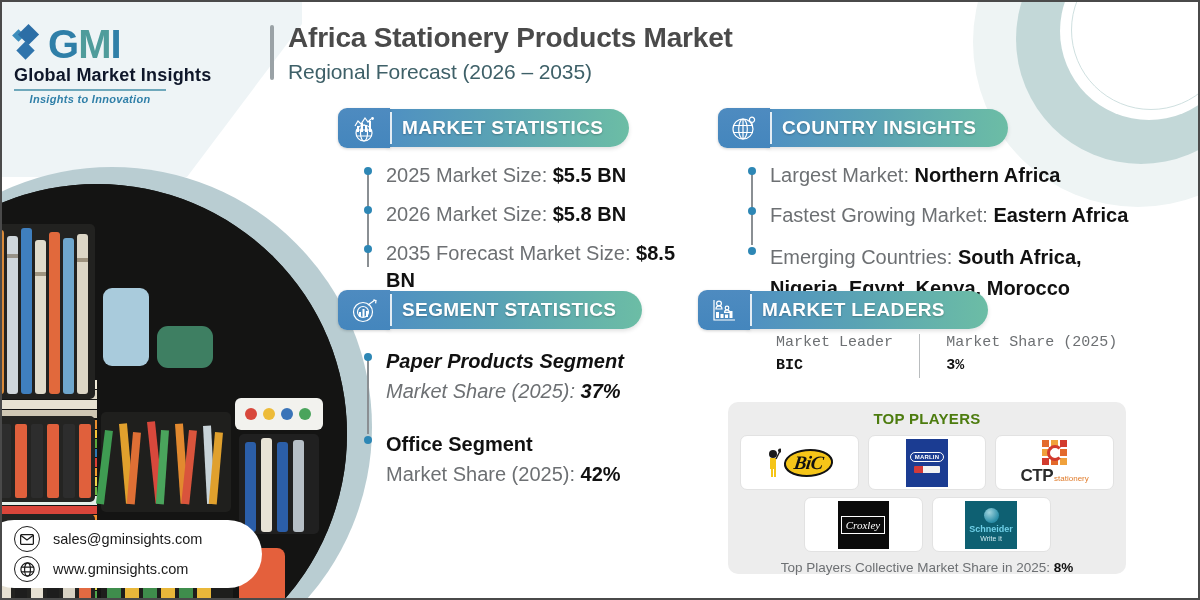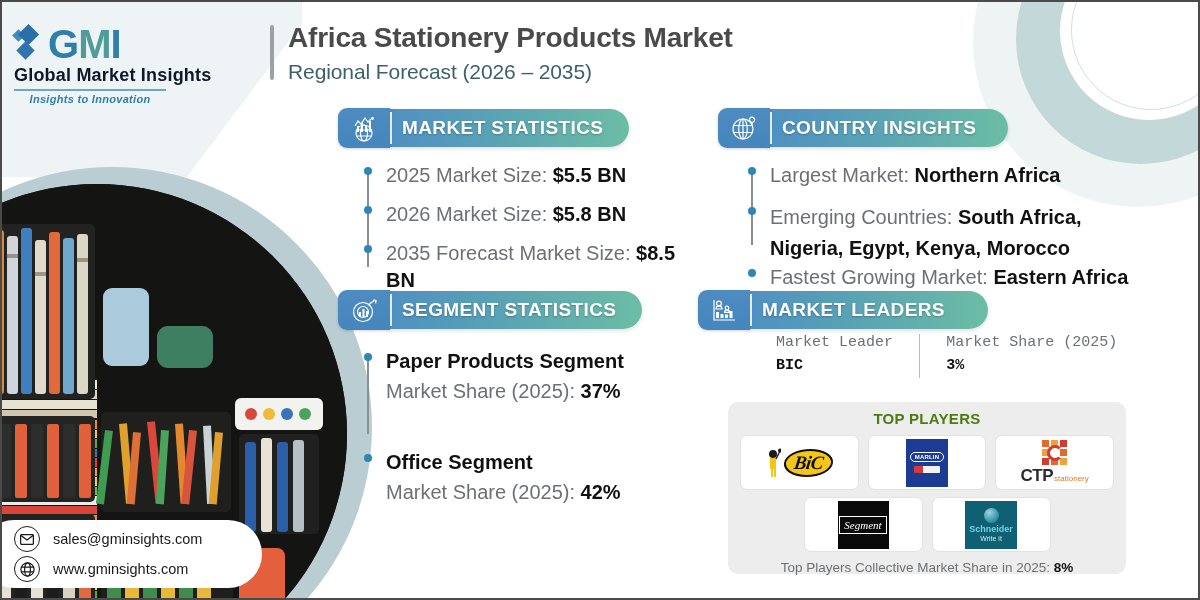--- a/index.html
+++ b/index.html
@@ -480,21 +480,21 @@
       </svg>
     </div>
     <div class="pill-divider"></div>
     <div class="pill-body" style="min-width:240px;">
       <span class="pill-text">SEGMENT STATISTICS</span>
     </div>
   </div>
 
   <div class="tl" style="left:362px; top:346px; width:330px;">
     <div class="tl-line" style="height:79px;"></div>
-    <div class="tl-item" style="margin-bottom:44px; display:block;">
+    <div class="tl-item" style="margin-bottom:26px; display:block;font-style:italic;">
       <span class="dot" style="top:5px;"></span>
       <div class="txt strong">Paper Products Segment</div>
       <div class="txt" style="margin-top:3px;"><span>Market Share (2025): </span><b>37%</b></div>
     </div>
     <div class="tl-item" style="display:block;">
       <span class="dot" style="top:5px;"></span>
       <div class="txt strong">Office Segment</div>
       <div class="txt" style="margin-top:3px;"><span>Market Share (2025): </span><b>42%</b></div>
     </div>
   </div>
@@ -516,27 +516,27 @@
       <span class="pill-text">COUNTRY INSIGHTS</span>
     </div>
   </div>
 
   <div class="tl" style="left:746px; top:160px; width:400px;">
     <div class="tl-line" style="height:76px;"></div>
     <div class="tl-item" style="margin-bottom:13px;">
       <span class="dot" style="top:5px;"></span>
       <span class="txt"><span>Largest Market: </span><b>Northern Africa</b></span>
     </div>
+    <div class="tl-item" style="margin-bottom:13px;">
+      <span class="dot" style="top:5px;"></span>
+      <span class="txt"><span>Fastest Growing Market: </span><b>Eastern Africa</b></span>
+    </div>
     <div class="tl-item">
       <span class="dot" style="top:5px;"></span>
       <span class="txt" style="line-height:1.55;"><span>Emerging Countries: </span><b>South Africa, Nigeria, Egypt, Kenya, Morocco</b></span>
-    </div>
-    <div class="tl-item" style="margin-bottom:13px;">
-      <span class="dot" style="top:5px;"></span>
-      <span class="txt"><span>Fastest Growing Market: </span><b>Eastern Africa</b></span>
     </div>
   </div>
 
   <div class="pill-wrap" style="left:696px; top:288px;">
     <div class="pill-icon">
       <svg width="30" height="28" viewBox="0 0 30 28">
         <g fill="none" stroke="#fff" stroke-width="1.2">
           <path d="M5 4v20h21"></path>
           <circle cx="10" cy="7.5" r="2.4"></circle>
           <path d="M7 13c0-2 1.4-3.2 3-3.2S13 11 13 13z"></path>
@@ -614,21 +614,21 @@
             <span class="ctp-big">CTP</span>
             <span class="ctp-small">stationery</span>
           </div>
         </div>
       </div>
     </div>
 
     <div class="logo-grid r2">
       <div class="logo-card">
         <div class="croxley-box">
-          <div class="croxley-inner">Segment</div>
+          <div class="croxley-inner">Croxley</div>
         </div>
       </div>
       <div class="logo-card">
         <div class="schneider-box">
           <span class="sch-globe"></span>
           <span class="sch-n">Schneider</span>
           <span class="sch-w">Write it</span>
         </div>
       </div>
     </div>

